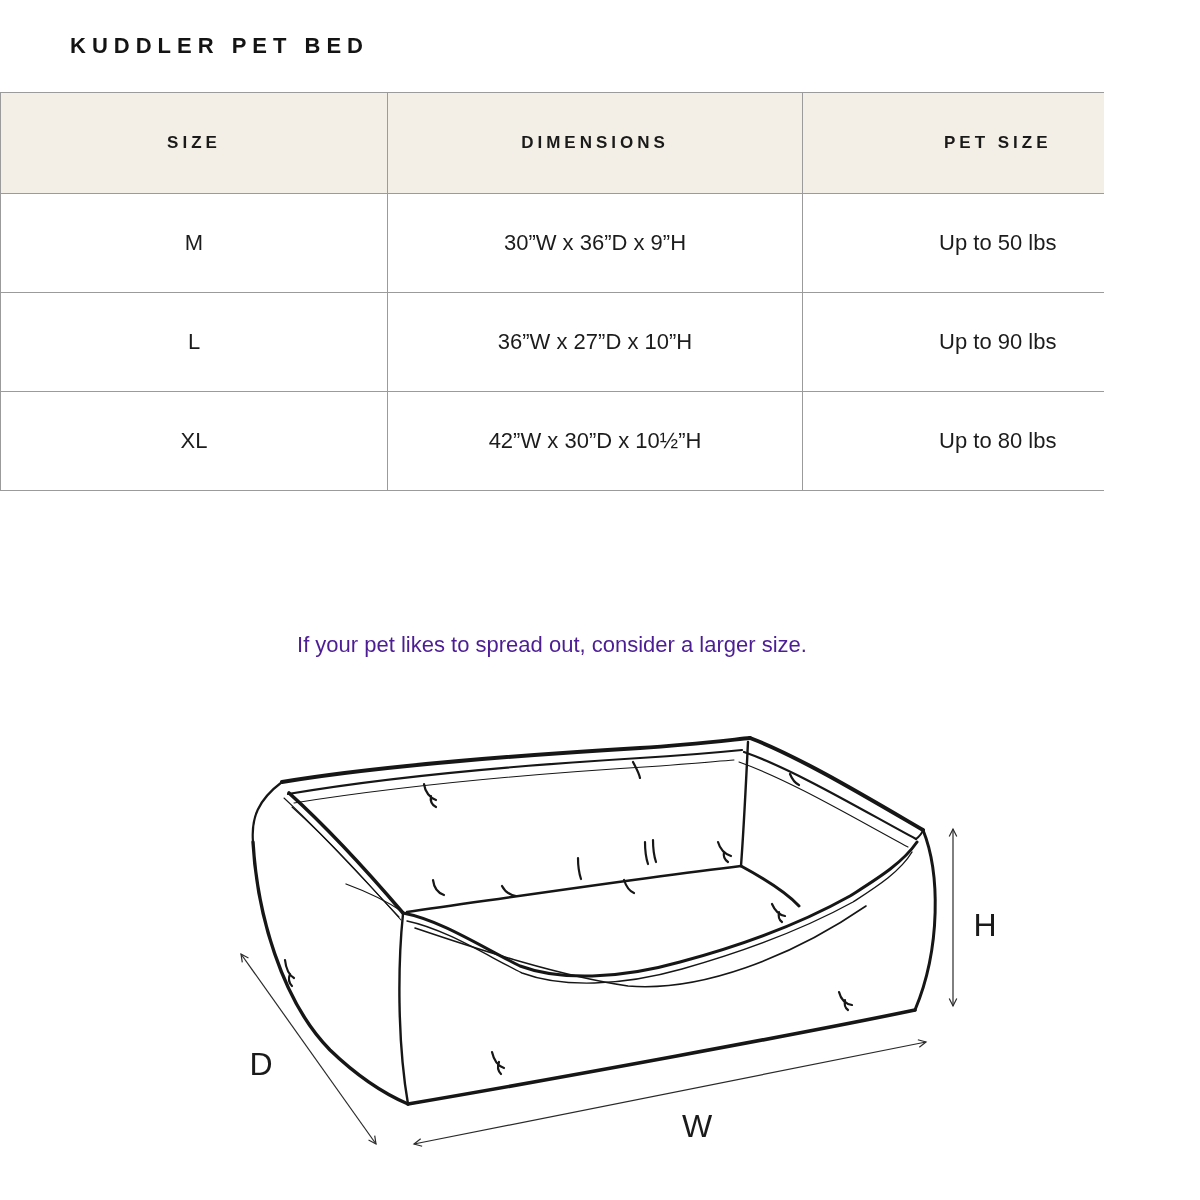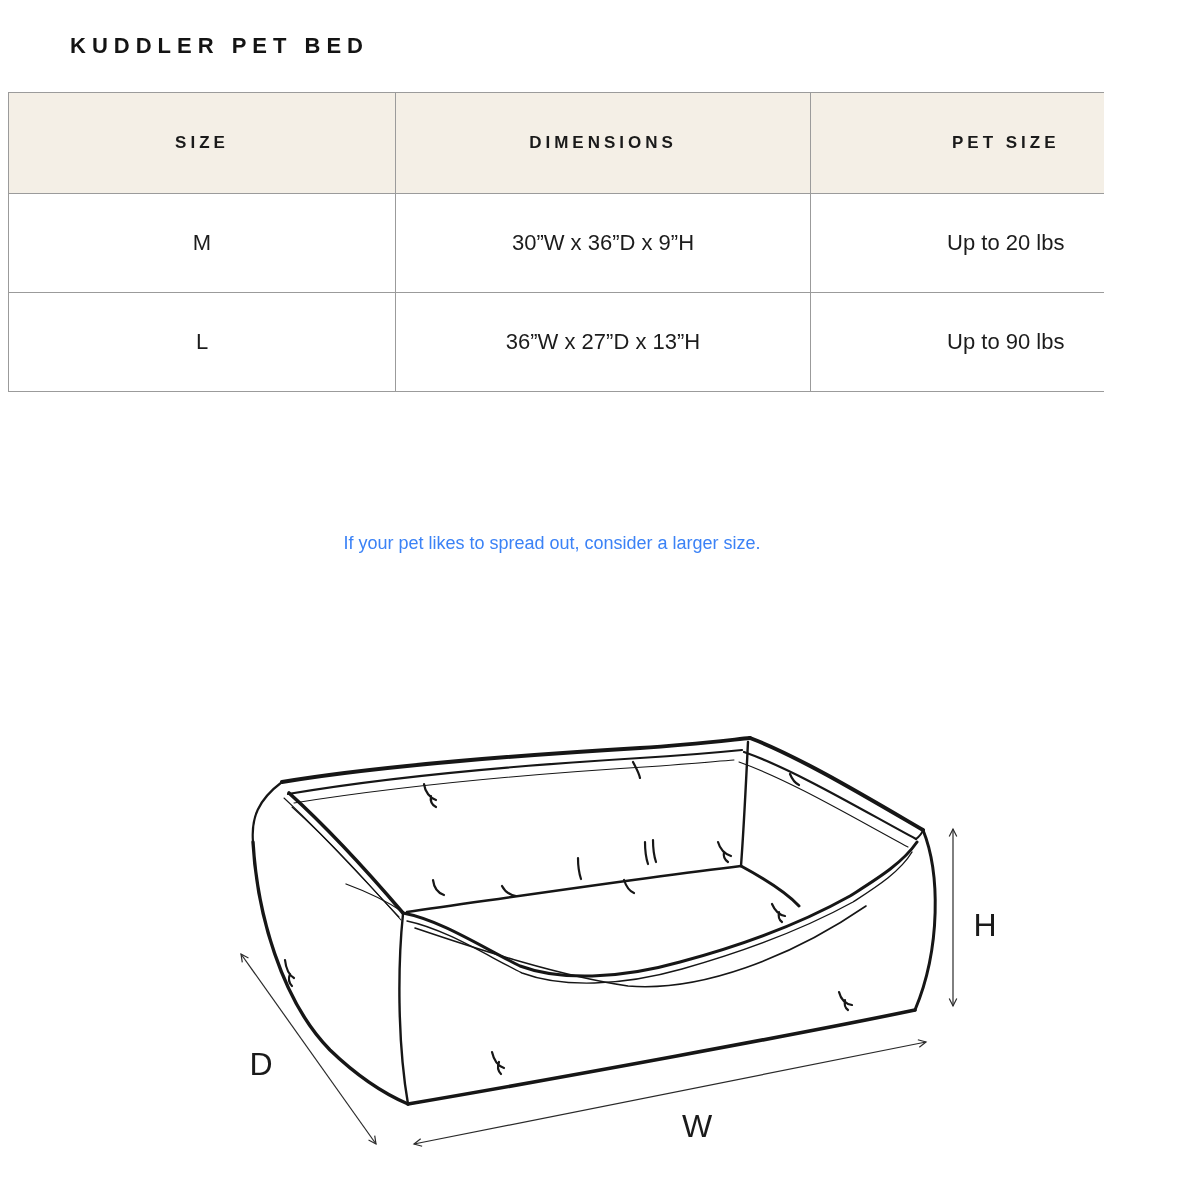--- a/index.html
+++ b/index.html
@@ -17,21 +17,20 @@
   }
   .page-title{
     margin:0;
     padding-left:70px;
     font-size:22px;
     font-weight:bold;
     letter-spacing:6px;
     color:#141414;
   }
   table.size-chart{
-    margin-left:8px;
     width:1192px;
     border-collapse:collapse;
     table-layout:fixed;
   }
   table.size-chart th,
   table.size-chart td{
     border:1.6px solid #9b9b9b;
     text-align:center;
     vertical-align:middle;
     padding:0;
@@ -52,22 +51,22 @@
   table.size-chart tbody td{
     height:98px;
     background:#ffffff;
     font-size:22px;
     color:#1c1c1c;
   }
   .size-note{
     margin:11px;
     margin-top:141px;
     text-align:center;
-    font-size:18px;
-    color:#3b82f6;
+    font-size:22px;
+    color:#4c1d95;
   }
   .diagram{
     position:absolute;
     left:0;top:700px;
     width:1200px;height:480px;
   }
   .diagram svg{display:block;width:1200px;height:480px;}
   .sk{fill:none;stroke:#161616;stroke-linecap:round;stroke-linejoin:round;}
   .dim{fill:none;stroke:#2a2a2a;stroke-width:1.2px;}
   .dim-label{
@@ -95,26 +94,31 @@
       <tr>
         <th>SIZE</th>
         <th>DIMENSIONS</th>
         <th>PET SIZE</th>
       </tr>
     </thead>
     <tbody>
       <tr>
         <td>M</td>
         <td>30”W x 36”D x 9”H</td>
-        <td>Up to 20 lbs</td>
+        <td>Up to 50 lbs</td>
       </tr>
       <tr>
         <td>L</td>
-        <td>36”W x 27”D x 13”H</td>
+        <td>36”W x 27”D x 10”H</td>
         <td>Up to 90 lbs</td>
+      </tr>
+      <tr>
+        <td>XL</td>
+        <td>42”W x 30”D x 10½”H</td>
+        <td>Up to 80 lbs</td>
       </tr>
     </tbody>
   </table>
 
   <p class="size-note">If your pet likes to spread out, consider a larger size.</p>
 
   <div class="diagram">
     <svg viewBox="0 0 1200 480">
       <defs>
         <marker id="arr" viewBox="0 0 10 10" refX="8.5" refY="5" markerWidth="9" markerHeight="9" orient="auto-start-reverse">

